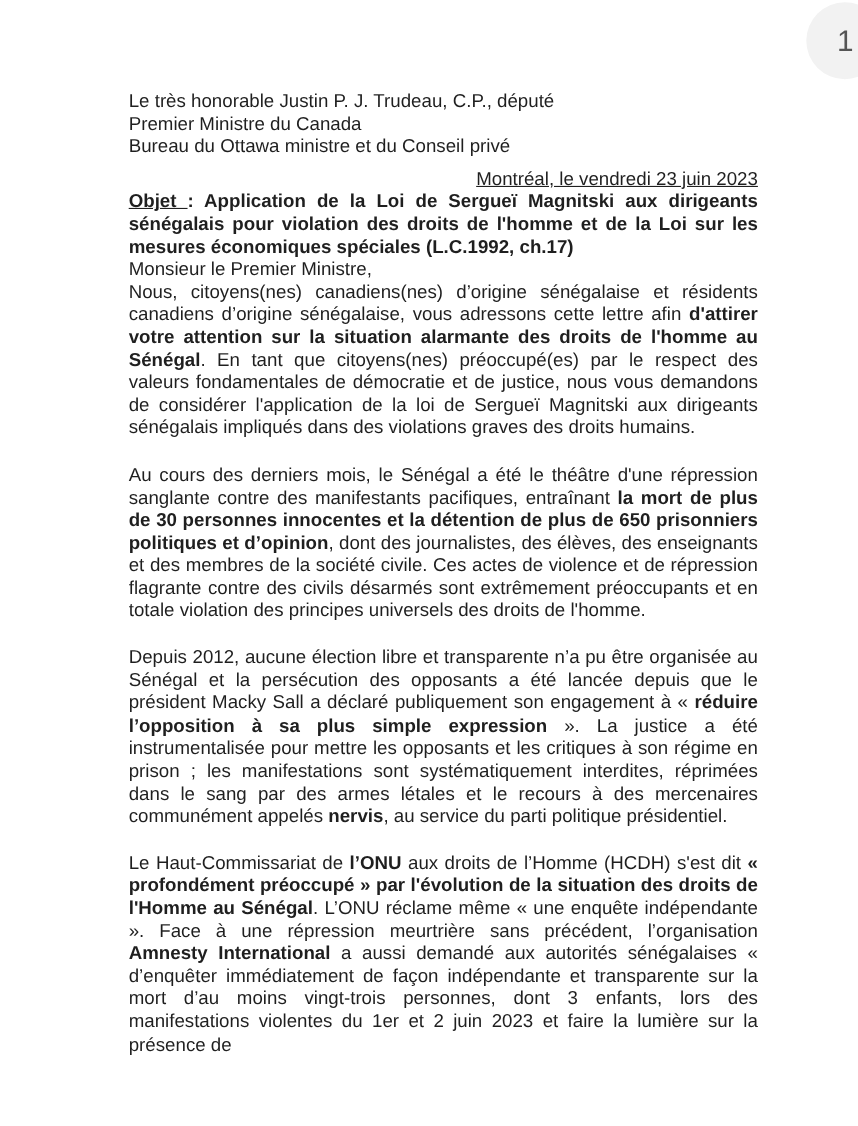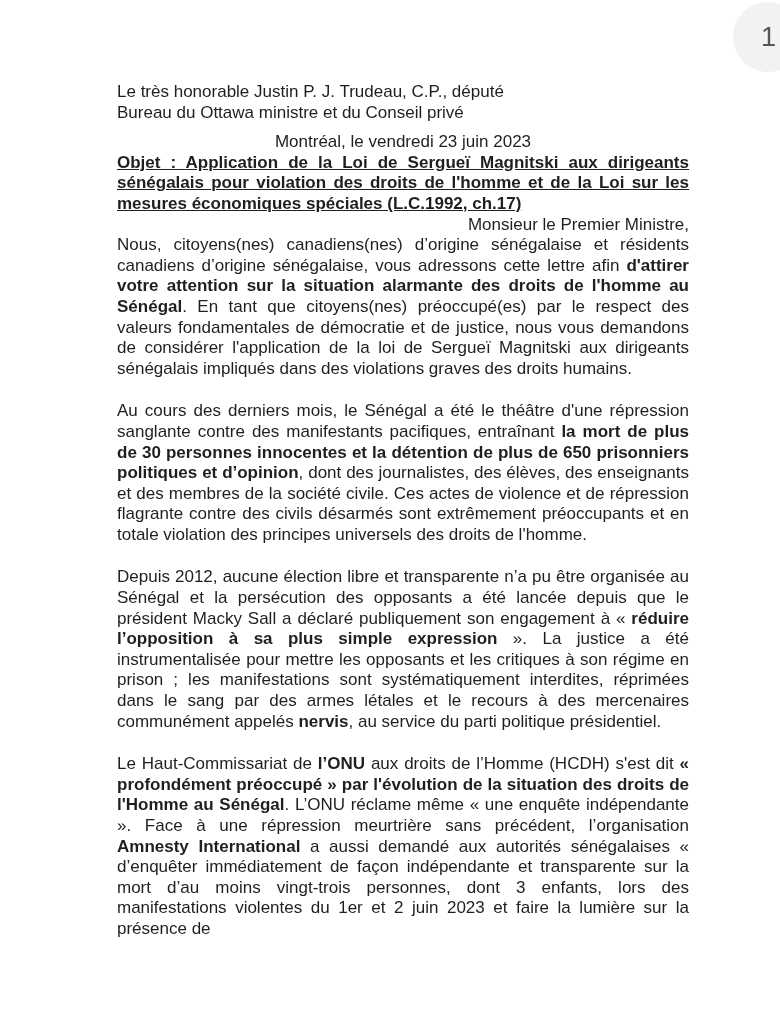--- a/index.html
+++ b/index.html
@@ -17,37 +17,38 @@
       display: flex; align-items: center; justify-content: flex-start;
       padding-left: 28px; box-sizing: border-box;
       font-size: 27px; color: #555;
     }
     .doc {
       position: absolute; left: 117px; top: 82px; width: 572px;
       font-size: 17px; line-height: 20.6px;
     }
     .addr p, .doc p { margin: 0; }
     .block { margin-bottom: 9px; }
-    .date { text-align: center; margin-top: 37px; margin-bottom: 9px; }
-    .objet { font-weight: bold; text-align: justify; margin-bottom: 24px; text-decoration: underline; }
+    .date { text-align: right; margin-top: 37px; margin-bottom: 9px; text-decoration: underline; }
+    .objet { font-weight: bold; text-align: justify; margin-bottom: 24px; }
     .objet .lbl { text-decoration: underline; }
-    .salut { margin-bottom: 24px; text-align: right; }
+    .salut { margin-bottom: 24px; }
     .para { text-align: justify; margin-bottom: 22px !important; }
     b { font-weight: bold; }
   </style>
 </head>
 <body>
 
 <div class="page-badge">
   <span>1</span>
 </div>
 
 <div class="doc">
   <div class="block">
     <p>Le très honorable Justin P. J. Trudeau, C.P., député</p>
+    <p>Premier Ministre du Canada</p>
     <p>Bureau du Ottawa ministre et du Conseil privé</p>
   </div>
 
   <p class="date">Montréal, le vendredi 23 juin 2023</p>
 
   <p class="objet"><span class="lbl">Objet </span><span>: </span><span>Application de la Loi de Sergueï Magnitski aux dirigeants sénégalais pour violation des droits de l'homme et de la Loi sur les mesures économiques spéciales (L.C.1992, ch.17)</span></p>
 
   <p class="salut">Monsieur le Premier Ministre,</p>
 
   <p class="para"><span>Nous, citoyens(nes) canadiens(nes) d’origine sénégalaise et résidents canadiens d’origine sénégalaise, vous adressons cette lettre afin </span><b>d'attirer votre attention sur la situation alarmante des droits de l'homme au Sénégal</b><span>. En tant que citoyens(nes) préoccupé(es) par le respect des valeurs fondamentales de démocratie et de justice, nous vous demandons de considérer l'application de la loi de Sergueï Magnitski aux dirigeants sénégalais impliqués dans des violations graves des droits humains.</span></p>

